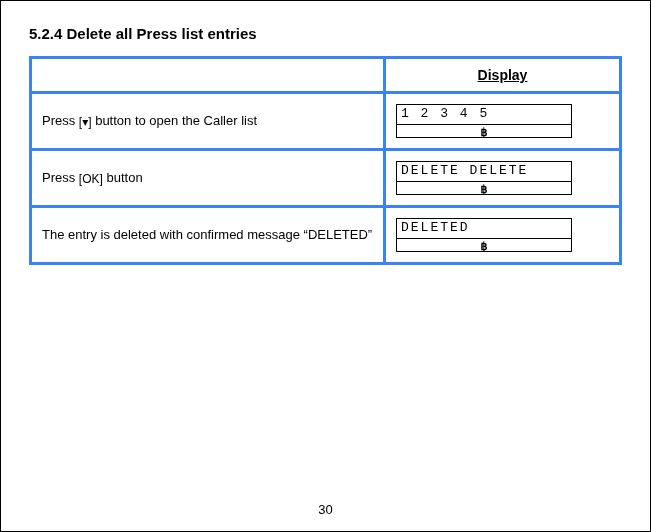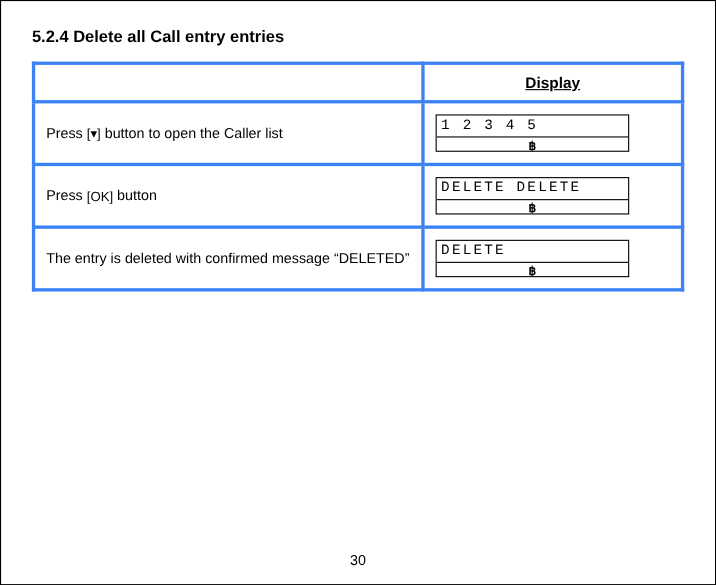--- a/index.html
+++ b/index.html
@@ -88,21 +88,21 @@
     width: 100%;
     text-align: center;
     font-size: 13px;
   }
 </style>
 </head>
 <body>
 
 <div class="page">
 
-  <h3 class="section-heading">5.2.4  Delete all Call entry entries</h3>
+  <h3 class="section-heading">5.2.4  Delete all Press list entries</h3>
 
   <table class="manual">
     <colgroup>
       <col class="instr">
       <col class="disp">
     </colgroup>
 
     <tbody>
         <tr>
       <td></td>
@@ -137,21 +137,21 @@
       </td>
     </tr>
 
 
     <tr>
       <td class="instr-cell">
         <span>The entry is deleted  with confirmed message “DELETED”</span>
       </td>
       <td>
         <div class="lcd">
-          <div class="lcd-line1">DELETE</div>
+          <div class="lcd-line1">DELETED</div>
           <div class="lcd-line2">
             <span class="bt-icon">฿</span>
           </div>
         </div>
       </td>
     </tr>
 
   </tbody>
     </table>
 

